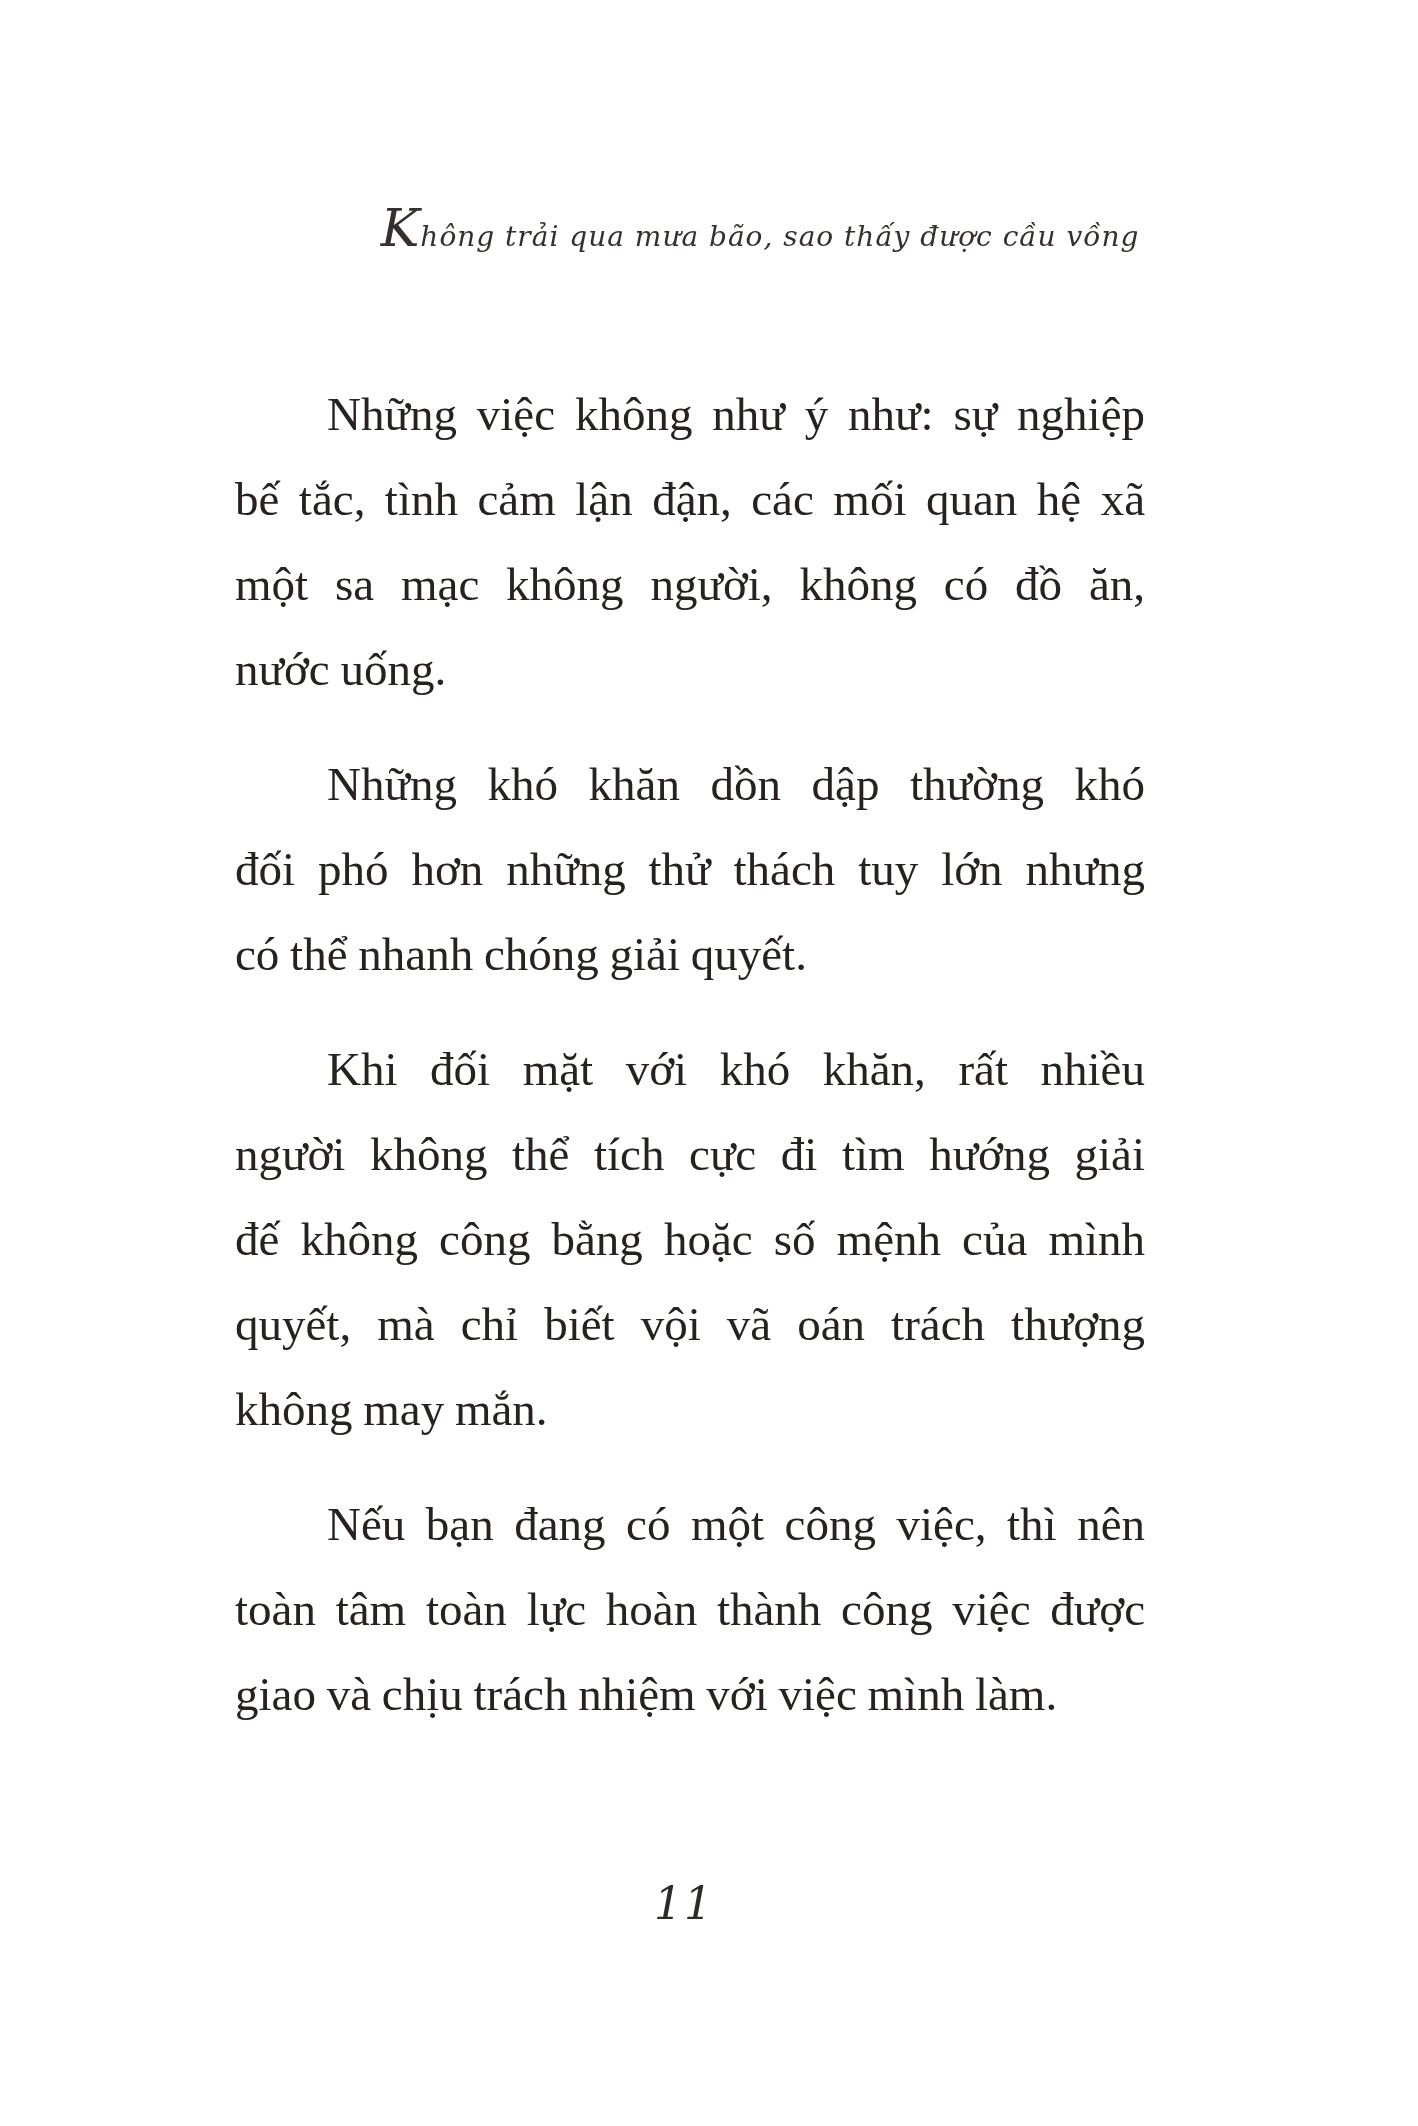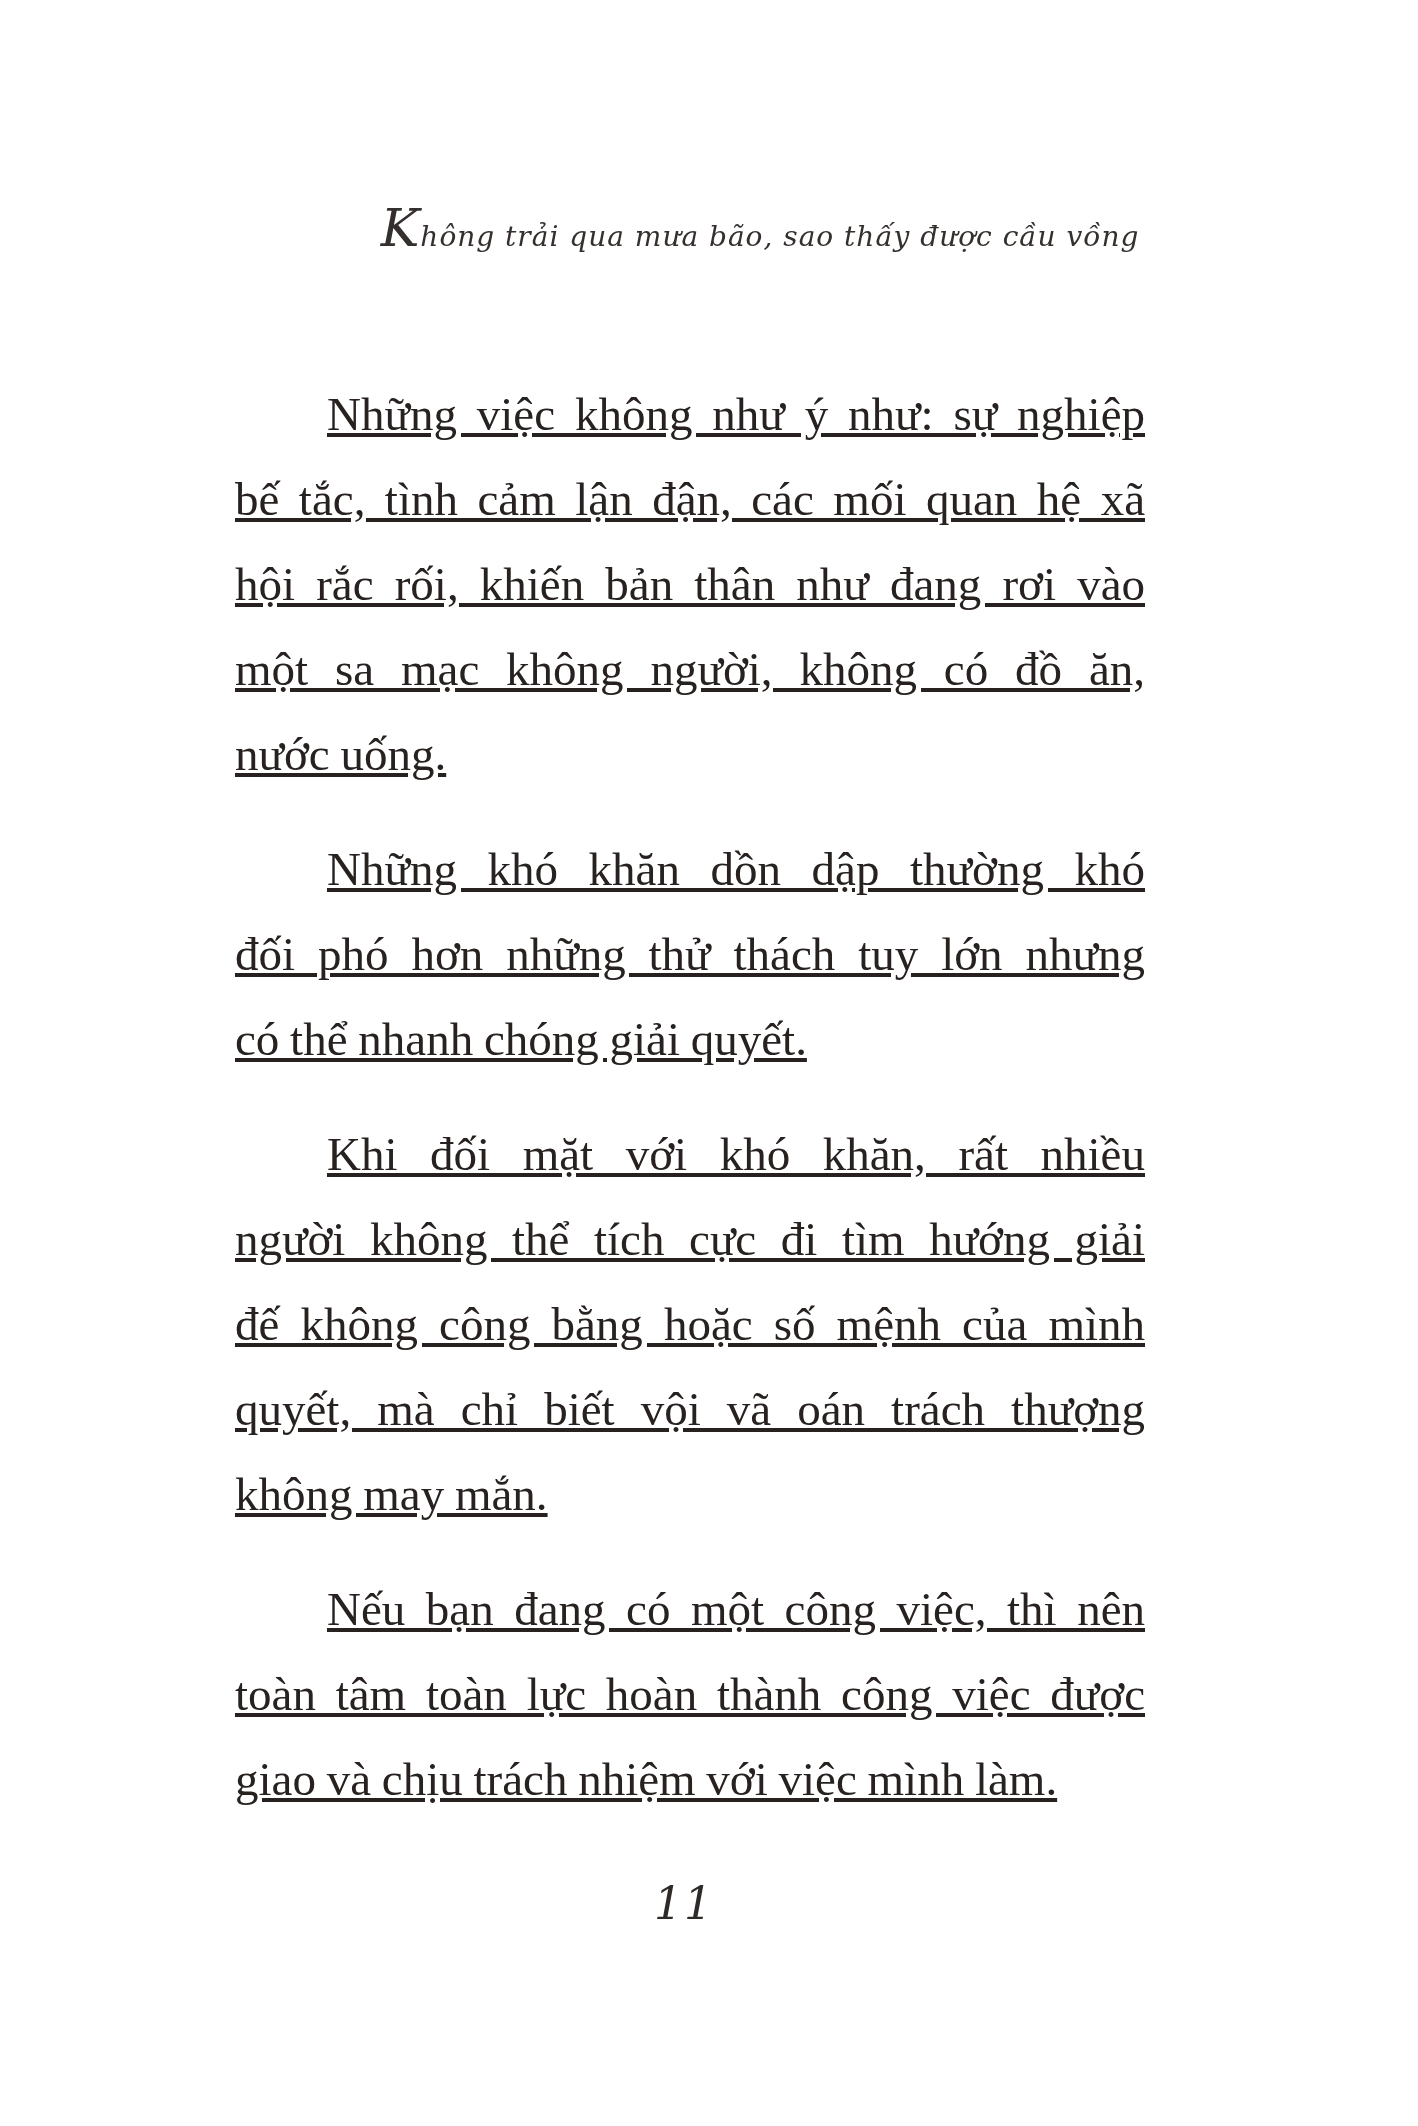--- a/index.html
+++ b/index.html
@@ -47,21 +47,20 @@
   }
   .para {
     margin: 0 0 30px 0;
   }
   .line {
     font-size: 47px;
     line-height: 85px;
     word-spacing: -1px;
     text-align: justify;
     text-align-last: justify;
-    text-decoration: underline;
   }
   .line.first {
     text-indent: 92px;
   }
   .line.last {
     text-align: center;
     text-align-last: left;
   }
   
   .page-number {
@@ -80,21 +79,20 @@
 </head>
 <body style="background: rgb(255, 255, 255);">
 
 <div class="page">
   <div class="running-head" style="color: rgb(53, 48, 45);">Không trải qua mưa bão, sao thấy được cầu vồng</div>
 
   <div class="content" id="content" style="color: rgb(39, 34, 32);">
       <div class="para">
         <div class="line first">Những việc không như ý như: sự nghiệp</div>
         <div class="line">bế tắc, tình cảm lận đận, các mối quan hệ xã</div>
-        <div class="line">hội rắc rối, khiến bản thân như đang rơi vào</div>
         <div class="line">một sa mạc không người, không có đồ ăn,</div>
         <div class="line last">nước uống.</div>
       </div>
       <div class="para">
         <div class="line first">Những khó khăn dồn dập thường khó</div>
         <div class="line">đối phó hơn những thử thách tuy lớn nhưng</div>
         <div class="line last">có thể nhanh chóng giải quyết.</div>
       </div>
       <div class="para">
         <div class="line first">Khi đối mặt với khó khăn, rất nhiều</div>

